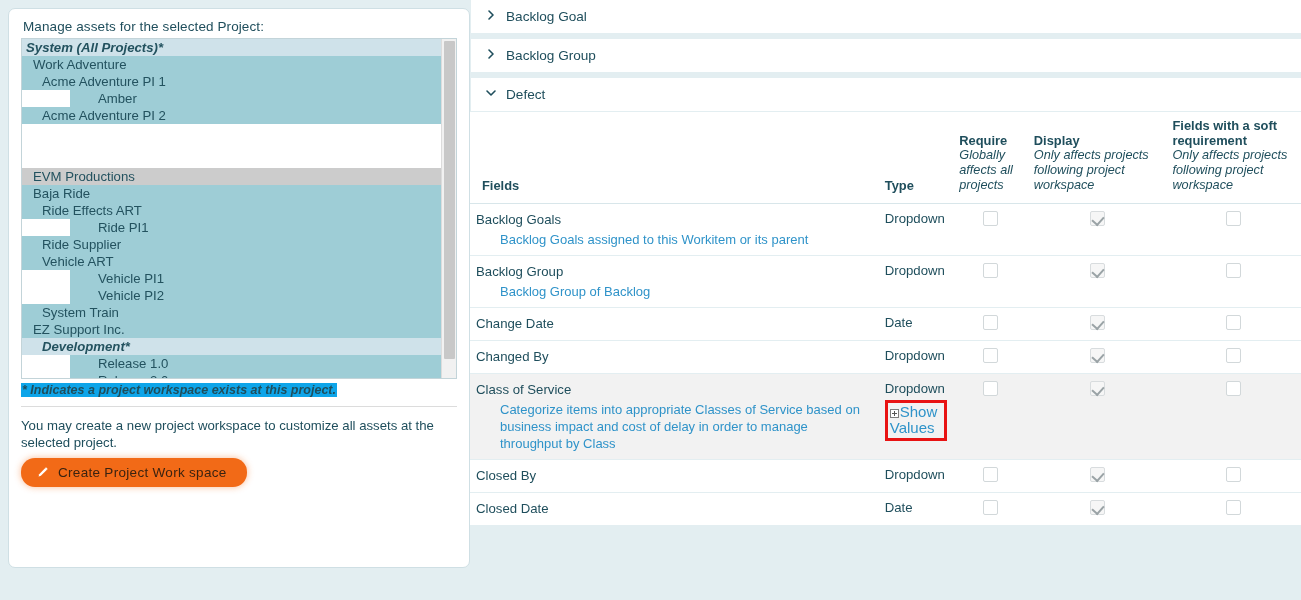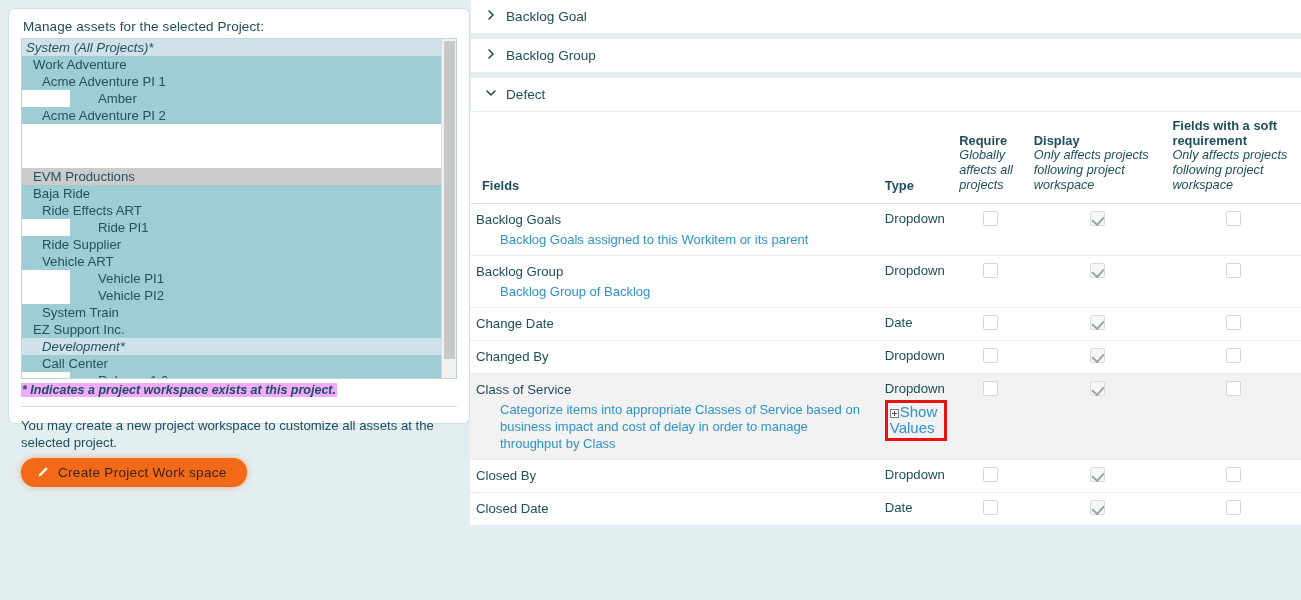--- a/index.html
+++ b/index.html
@@ -19,21 +19,21 @@
     width: 470px;
     height: 600px;
     padding: 8px 8px 0 8px;
     flex: 0 0 470px;
   }
   .left-card {
     background: #ffffff;
     border: 1px solid #cfdfe4;
     border-radius: 7px;
     width: 462px;
-    height: 416px;
+    height: 560px;
     padding: 10px 12px 0 12px;
     position: relative;
   }
   .manage-label {
     font-size: 13.5px;
     color: #1f4e5c;
     margin: 0 0 4px 2px;
     letter-spacing: .1px;
   }
   .list-wrap {
@@ -52,21 +52,21 @@
     line-height: 17px;
     height: 17px;
     padding: 0 4px;
     white-space: nowrap;
     overflow: hidden;
     color: #23525f;
   }
   .proj-row.tealdark { background: #9ecdd6; }
   .proj-row.tealpale { background: #cfe2ea; }
   .proj-row.graysel  { background: #cccccc; margin-top: 44px; }
-  .proj-row.ital { font-style: italic; }
+  .proj-row.ital { font-style: italic; font-weight: bold; }
   .indent0 { padding-left: 4px; }
   .indent1 { padding-left: 11px; }
   .indent2 { padding-left: 20px; }
   .indent3 { padding-left: 28px; margin-left: 48px; }
 
   .list-scrollbar {
     position: absolute;
     top: 0; right: 0;
     width: 15px; height: 100%;
     background: #f1f1f1;
@@ -79,21 +79,21 @@
     height: 318px;
     background: #c8c8c8;
     border-radius: 1px;
   }
 
   .footnote {
     font-size: 12.5px;
     font-style: italic;
     font-weight: bold;
     color: #1f4e5c;
-    background: #f0abfc;
+    background: #0ea5e9;
     display: inline-block;
     margin-top: 4px;
     padding: 0 1px;
   }
   .divider {
     border: none;
     border-top: 1px solid #dcdcdc;
     margin: 8px 0 10px 0;
   }
   .create-text {
@@ -302,21 +302,20 @@
             <div class="proj-row tealdark indent1">Baja Ride</div>
             <div class="proj-row tealdark indent2">Ride Effects ART</div>
             <div class="proj-row tealdark indent3">Ride PI1</div>
             <div class="proj-row tealdark indent2">Ride Supplier</div>
             <div class="proj-row tealdark indent2">Vehicle ART</div>
             <div class="proj-row tealdark indent3">Vehicle PI1</div>
             <div class="proj-row tealdark indent3">Vehicle PI2</div>
             <div class="proj-row tealdark indent2">System Train</div>
             <div class="proj-row tealdark indent1">EZ Support Inc.</div>
             <div class="proj-row tealpale indent2 ital">Development*</div>
-            <div class="proj-row tealdark indent2">Call Center</div>
             <div class="proj-row tealdark indent3">Release 1.0</div>
             <div class="proj-row tealdark indent3">Release 2.0</div>
             <div class="proj-row tealpale indent2 ital">Corporate Website*</div>
           </div>
         <div class="list-scrollbar">
           <div class="list-scroll-thumb"></div>
         </div>
       </div>
 
       <div>

